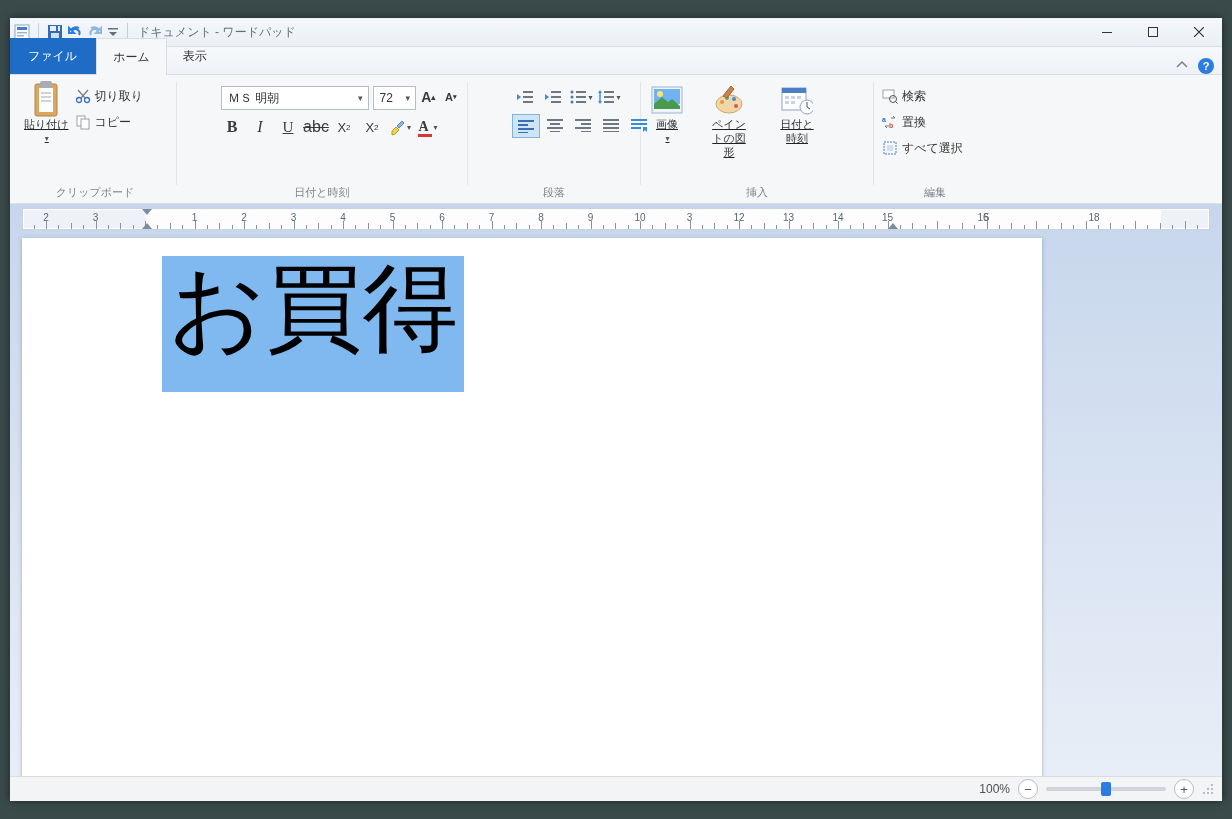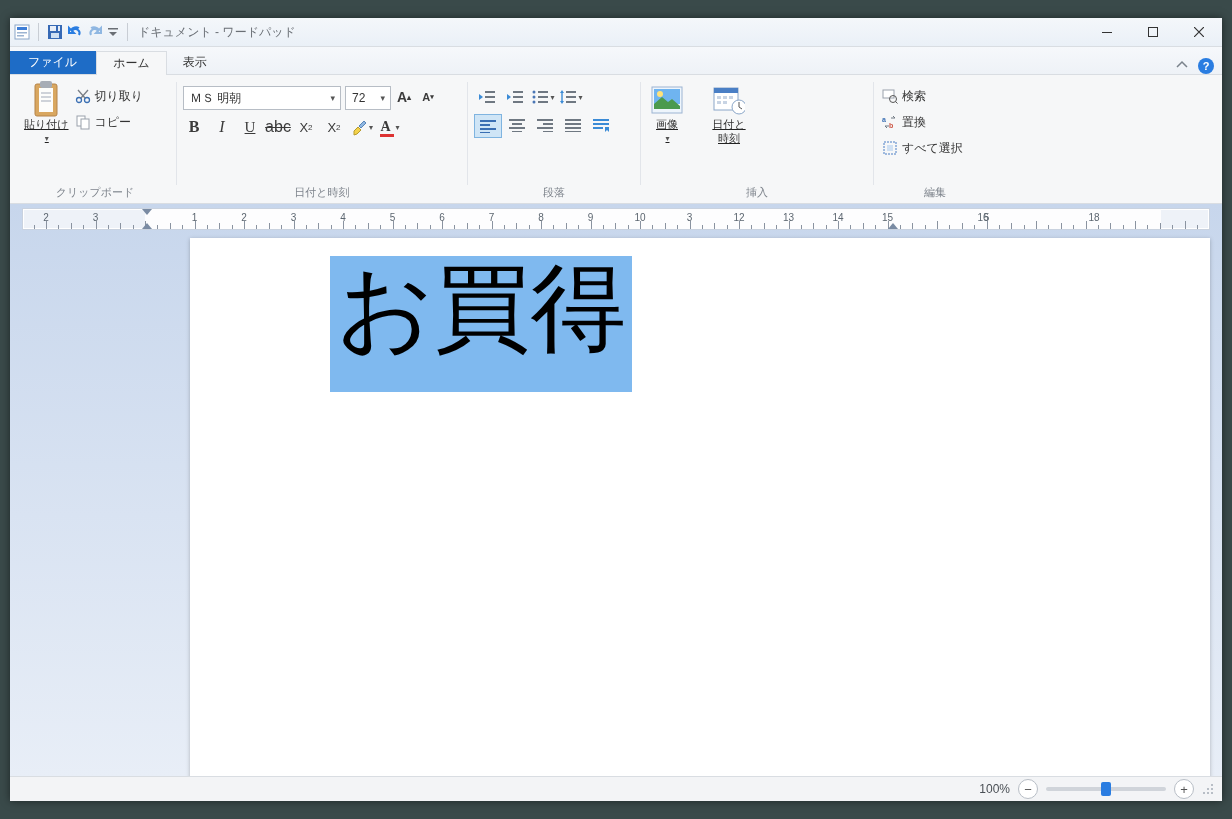--- a/index.html
+++ b/index.html
@@ -37,21 +37,21 @@
   .win-btn { width:46px; height:28px; display:flex; align-items:center; justify-content:center; color:#555;}
   
   .tabs-row {
     height: 27px;
     background: linear-gradient(#f6f8fb,#eef2f7);
     display:flex; align-items:flex-end;
     border-bottom:1px solid #d9dde2;
     position:relative;
   }
   .tab {
-    height:23px; padding:0 16px;
+    height:36px; padding:0 16px;
     display:flex; align-items:center;
     font-size:12px; color:#333;
     border-right:1px solid transparent;
   }
   .tab-file { background:#1e6cc6; color:#fff; padding:0 18px;}
   .tab-active { background:#f6f7f8; border-left:1px solid #d9dde2; border-right:1px solid #d9dde2; border-top:1px solid #d9dde2; position:relative; top:1px;}
   .tabs-right { margin-left:auto; display:flex; align-items:center; gap:10px; padding-right:8px; color:#7a828b;}
   .help-circle { width:16px; height:16px; border-radius:50%; background:#2a7de1; color:#fff; display:flex; align-items:center; justify-content:center; font-size:11px; font-weight:bold;}
   
   .ribbon {
@@ -77,21 +77,21 @@
   .drop-arrow{ font-size:8px; color:#555; margin-left:1px;}
   .font-box, .size-box {
     height:22px; background:#fff; border:1px solid #b7bdc5; display:flex; align-items:center;
     font-size:12px; color:#333; padding:0 2px 0 6px;
   }
   .font-box{ width:148px;}
   .size-box{ width:36px; margin-left:2px;}
   .combo-arrow{ margin-left:auto; font-size:9px; color:#555; padding:0 3px;}
   .tool-ico { width:22px; height:22px; display:flex; align-items:center; justify-content:center; font-size:14px; color:#3b3b3b;}
   .tool-ico svg{ display:block;}
-  .tool-row{ display:flex; gap:2px;}
+  .tool-row{ display:flex; gap:2px;margin-left:38px;}
   .font-rows{ display:flex; flex-direction:column; gap:6px;}
   .para-box{ width:26px; height:22px; display:flex; align-items:center; justify-content:center;}
   .para-active{ background:#cfe5f6; border:1px solid #7fb4e0;}
   
   .workspace {
     flex:1;
     background: linear-gradient(#c7d6ec,#e8eef7);
     display:flex; flex-direction:column;
     overflow:hidden;
   }
@@ -103,21 +103,21 @@
     position:relative;
     overflow:hidden;
     font-size:9px; color:#5c6670;
     box-shadow: inset 0 0 0 1px #fff;
   }
   .ruler .marks{ position:absolute; inset:0;}
   .ruler .num{ position:absolute; top:3px; transform:translateX(-50%); font-size:10px;}
   .ruler .white{ position:absolute; top:0; bottom:0; background:#fdfdfe;}
   .ruler .indent-top{position:absolute; top:0; width:0;height:0;border-left:5px solid transparent;border-right:5px solid transparent;border-top:6px solid #7a8ba3; transform:translateX(-5px);}
   .ruler .indent-bot{position:absolute; bottom:0; width:0;height:0;border-left:5px solid transparent;border-right:5px solid transparent;border-bottom:6px solid #7a8ba3; transform:translateX(-5px);}
-  .paper-scroll{ flex:1; overflow:auto; display:flex; justify-content:flex-end; padding:8px 12px 12px 20px;}
+  .paper-scroll{ flex:1; overflow:auto; display:flex; justify-content:flex-start; padding:8px 12px 12px 12px;}
   .paper {
     width:1020px; min-height:540px;
     background:#fff;
     box-shadow:0 1px 4px rgba(0,0,0,.25);
     padding:18px 18px 18px 140px;
     box-sizing:border-box;
   }
   .sel {
     display:inline-block;
     background:#7fb9ef;
@@ -404,20 +404,33 @@
           <span class="bigicon">
               <svg width="32" height="28">
                 <rect x="1" y="1" width="30" height="26" fill="#eef5fc" stroke="#9cb4d2"></rect>
                 <rect x="3" y="3" width="26" height="15" fill="#6fb4f0"></rect>
                 <circle cx="9" cy="8" r="3" fill="#ffe27a"></circle>
                 <path d="M3 18l8-7 6 5 4-3 8 7v3H3z" fill="#4a9a4e"></path>
               </svg>
             </span>
           <span class="lbl">画像</span>
           <span class="drop-arrow">▾</span>
+        </div>
+        <div class="btn-col">
+          <span class="bigicon">
+              <svg width="32" height="32">
+                <ellipse cx="16" cy="20" rx="13" ry="9" fill="#f1d7a6" stroke="#caa86c"></ellipse>
+                <circle cx="9" cy="18" r="2" fill="#d94"></circle>
+                <circle cx="14" cy="14" r="2" fill="#4a9"></circle>
+                <circle cx="21" cy="15" r="2" fill="#48d"></circle>
+                <circle cx="23" cy="22" r="2" fill="#d55"></circle>
+                <path d="M18 2l3 3-7 9-4-2z" fill="#c8824a" stroke="#a4652f"></path>
+              </svg>
+            </span>
+          <span class="lbl" style="white-space:normal;width:44px;">ペイントの図形</span>
         </div>
         <div class="btn-col">
           <span class="bigicon">
               <svg width="34" height="30">
                 <rect x="1" y="3" width="24" height="22" fill="#fff" stroke="#8aa6c8"></rect>
                 <rect x="1" y="3" width="24" height="5" fill="#4a7fc5"></rect>
                 <rect x="4" y="11" width="4" height="3" fill="#c8d4e4"></rect>
                 <rect x="10" y="11" width="4" height="3" fill="#c8d4e4"></rect>
                 <rect x="16" y="11" width="4" height="3" fill="#c8d4e4"></rect>
                 <rect x="4" y="16" width="4" height="3" fill="#c8d4e4"></rect>

